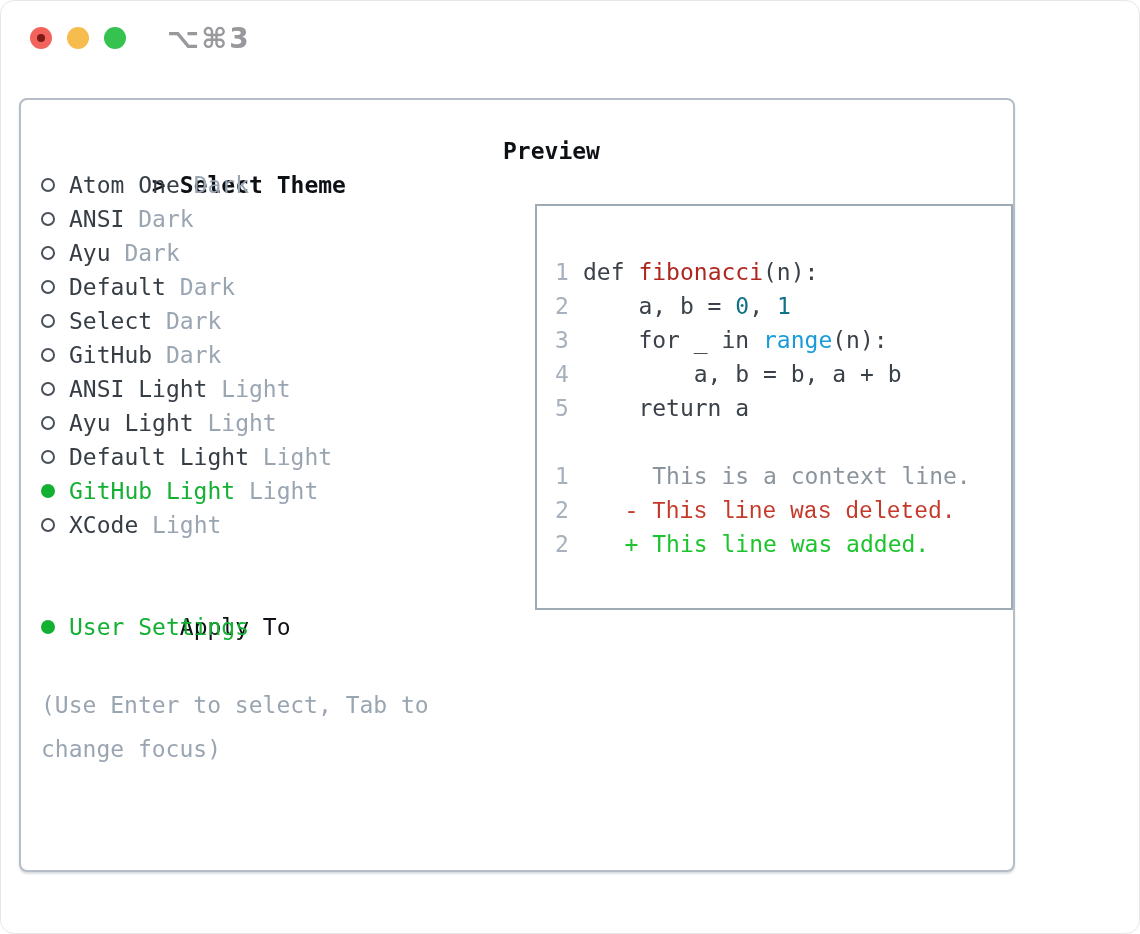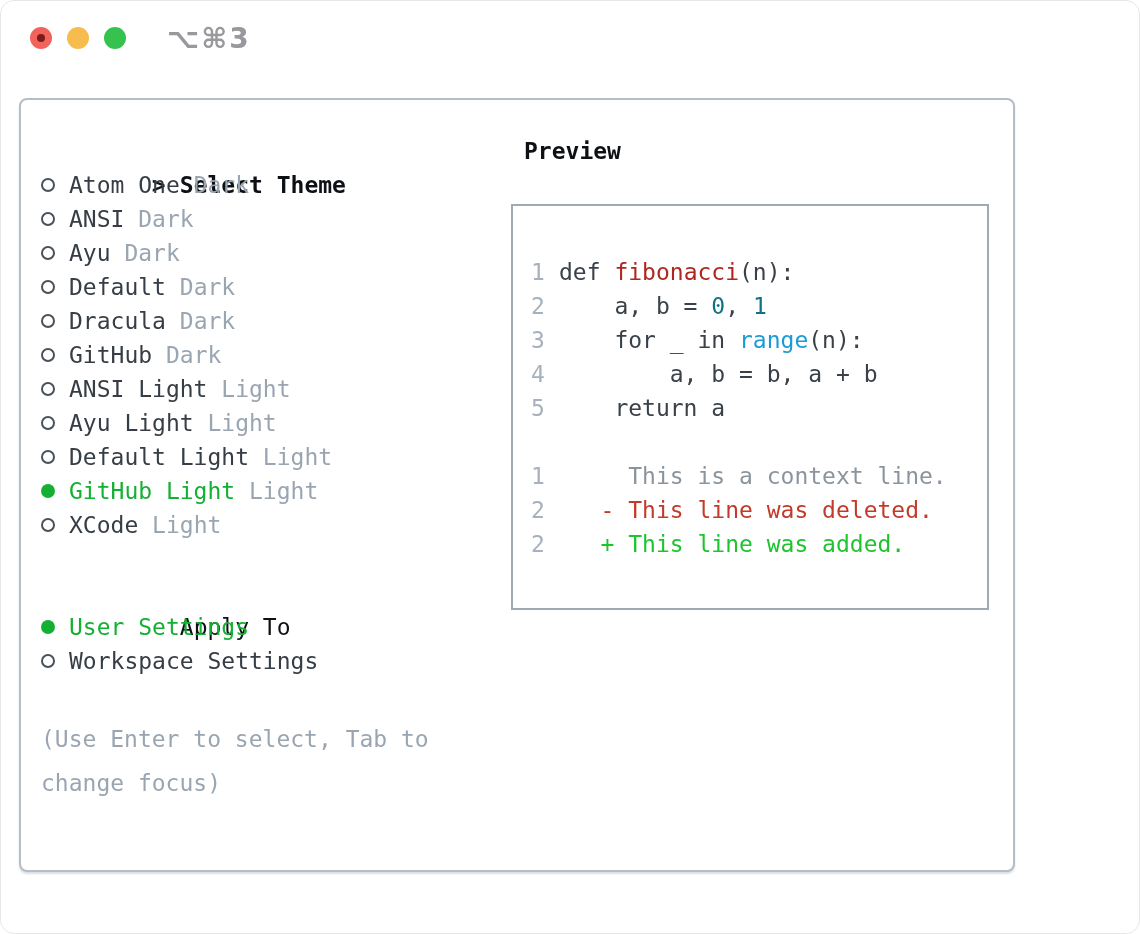--- a/index.html
+++ b/index.html
@@ -48,33 +48,33 @@
     border:2px solid var(--bullet-ring); margin-right:14px; position:relative; top:-1px;
   }
   .bullet.sel { background:var(--sel-green); border-color:var(--sel-green); }
   .tname { color:var(--item-ink); }
   .tname.sel { color:var(--sel-green);text-align:center; }
   .variant { color:var(--muted); }
   .apply-hdr { color:var(--header-ink); }
   .help { color:var(--muted);margin-top:10px; }
 
   
-  .preview-hdr { position:absolute; left:503px; top:34px; }
+  .preview-hdr { position:absolute; left:482px; top:34px; }
   .preview-box {
-    position:absolute; left:490px; top:104px; width:478px; height:406px;
+    position:absolute; left:514px; top:104px; width:478px; height:406px;
     border:2px solid var(--preview-border); background:#ffffff;
     padding:49px 0 0 18px; overflow:hidden;
   }
   .gutter { display:inline-block; width:28px; color:var(--lineno); }
   .tok-code    { color:var(--code-ink); }
   .tok-func    { color:var(--func-red); }
   .tok-num     { color:var(--num-teal); }
   .tok-builtin { color:var(--builtin-blue); }
   .tok-ctx     { color:var(--ctx-gray); }
-  .tok-del     { color:var(--del-red); }
+  .tok-del     { color:var(--del-red);font-family:Liberation Mono, monospace; }
   .tok-add     { color:var(--add-green); }
 </style>
 </head>
 <body>
 
 <div class="window">
 
   <div class="titlebar">
     <div class="lights">
       <div class="light red">
@@ -90,35 +90,34 @@
 
     <div class="left-col">
       <div class="row">
         <span class="prompt">&gt;</span><span class="hdr">Select Theme</span>
       </div>
       <div id="theme-list">
           <div class="row"><span class="bullet"></span><span class="tname">Atom One</span><span class="variant"> Dark</span></div>
           <div class="row"><span class="bullet"></span><span class="tname">ANSI</span><span class="variant"> Dark</span></div>
           <div class="row"><span class="bullet"></span><span class="tname">Ayu</span><span class="variant"> Dark</span></div>
           <div class="row"><span class="bullet"></span><span class="tname">Default</span><span class="variant"> Dark</span></div>
-          <div class="row"><span class="bullet"></span><span class="tname">Dracula</span><span class="variant"> Dark</span></div>
+          <div class="row"><span class="bullet"></span><span class="tname">Select</span><span class="variant"> Dark</span></div>
           <div class="row"><span class="bullet"></span><span class="tname">GitHub</span><span class="variant"> Dark</span></div>
           <div class="row"><span class="bullet"></span><span class="tname">ANSI Light</span><span class="variant"> Light</span></div>
           <div class="row"><span class="bullet"></span><span class="tname">Ayu Light</span><span class="variant"> Light</span></div>
           <div class="row"><span class="bullet"></span><span class="tname">Default Light</span><span class="variant"> Light</span></div>
           <div class="row"><span class="bullet sel"></span><span class="tname sel">GitHub Light</span><span class="variant"> Light</span></div>
           <div class="row"><span class="bullet"></span><span class="tname">XCode</span><span class="variant"> Light</span></div>
         </div>
       <div class="row"> </div>
       <div class="row">
         <span class="indent"> </span><span class="apply-hdr">Apply To</span>
       </div>
       <div id="apply-list">
           <div class="row"><span class="bullet sel"></span><span class="tname sel">User Settings</span></div>
-          <div class="row"><span class="bullet"></span><span class="tname">Workspace Settings</span></div>
         </div>
       <div class="row"> </div>
       <div class="row help">(Use Enter to select, Tab to</div>
       <div class="row help">change focus)</div>
     </div>
 
     <div class="row hdr preview-hdr">Preview</div>
 
     <div class="preview-box">
       <div id="code-lines">

